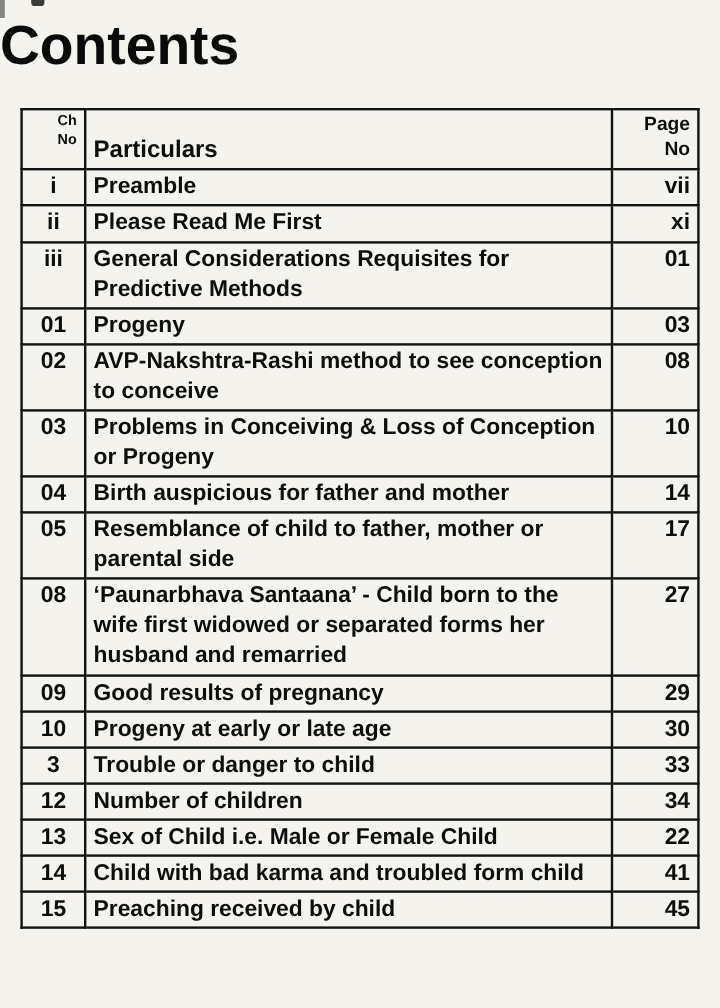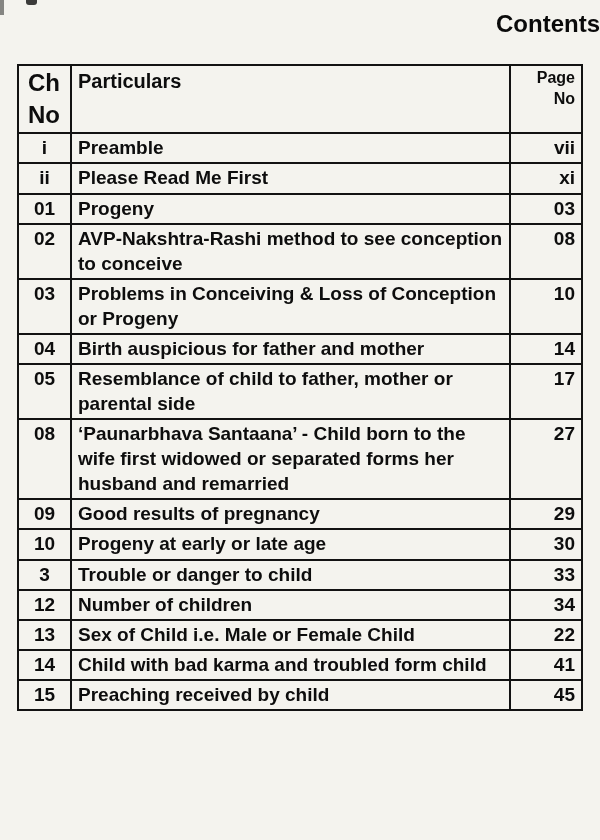--- a/index.html
+++ b/index.html
@@ -30,22 +30,22 @@
     position: absolute;
     top: 0;
     left: 0;
     width: 4px;
     height: 15px;
     background: #2a2a2a;
     opacity: .55;
   }
   .page-title {
     margin: 10px 0 0 0;
-    text-align: right;
-    font-size: 24px;
+    text-align: left;
+    font-size: 46px;
     font-weight: 700;
     letter-spacing: 0px;
     color: #0a0a0a;
   }
   .contents-table {
     margin: 26px auto 0 auto;
     width: 566px;
     border-collapse: collapse;
     table-layout: fixed;
   }
@@ -56,22 +56,22 @@
     font-size: 19px;
     font-weight: 700;
     line-height: 1.32;
     vertical-align: top;
     padding: 1px 6px 2px 6px;
     overflow: hidden;
   }
   .col-ch   { width: 40px;  text-align: center; }
   .col-part { width: auto;  text-align: left; }
   .col-page { width: 58px;  text-align: right; padding-right: 8px; }
-  th.col-ch   { text-align: center; padding-left: 5px; white-space: pre-line; font-size: 24px; margin-top: 13px; }
-  th.col-part { text-align: left; font-size: 20px; padding-top: 2px; }
+  th.col-ch   { text-align: right; padding-left: 5px; white-space: pre-line; font-size: 12px; margin-top: 13px; }
+  th.col-part { text-align: left; font-size: 20px; padding-top: 20px; }
   th.col-page { text-align: right; white-space: pre-line; font-size: 16px; }
 </style>
 </head>
 <body>
 
 <div class="artifact-1"></div>
 <div class="artifact-2"></div>
 
 <h1 class="page-title">Contents</h1>
 
@@ -88,20 +88,25 @@
   <tbody>
       <tr>
         <td class="col-ch">i</td>
         <td class="col-part">Preamble</td>
         <td class="col-page">vii</td>
       </tr>
       <tr>
         <td class="col-ch">ii</td>
         <td class="col-part">Please Read Me First</td>
         <td class="col-page">xi</td>
+      </tr>
+      <tr>
+        <td class="col-ch">iii</td>
+        <td class="col-part">General Considerations Requisites for Predictive Methods</td>
+        <td class="col-page">01</td>
       </tr>
       <tr>
         <td class="col-ch">01</td>
         <td class="col-part">Progeny</td>
         <td class="col-page">03</td>
       </tr>
       <tr>
         <td class="col-ch">02</td>
         <td class="col-part">AVP-Nakshtra-Rashi method to see conception to conceive</td>
         <td class="col-page">08</td>

